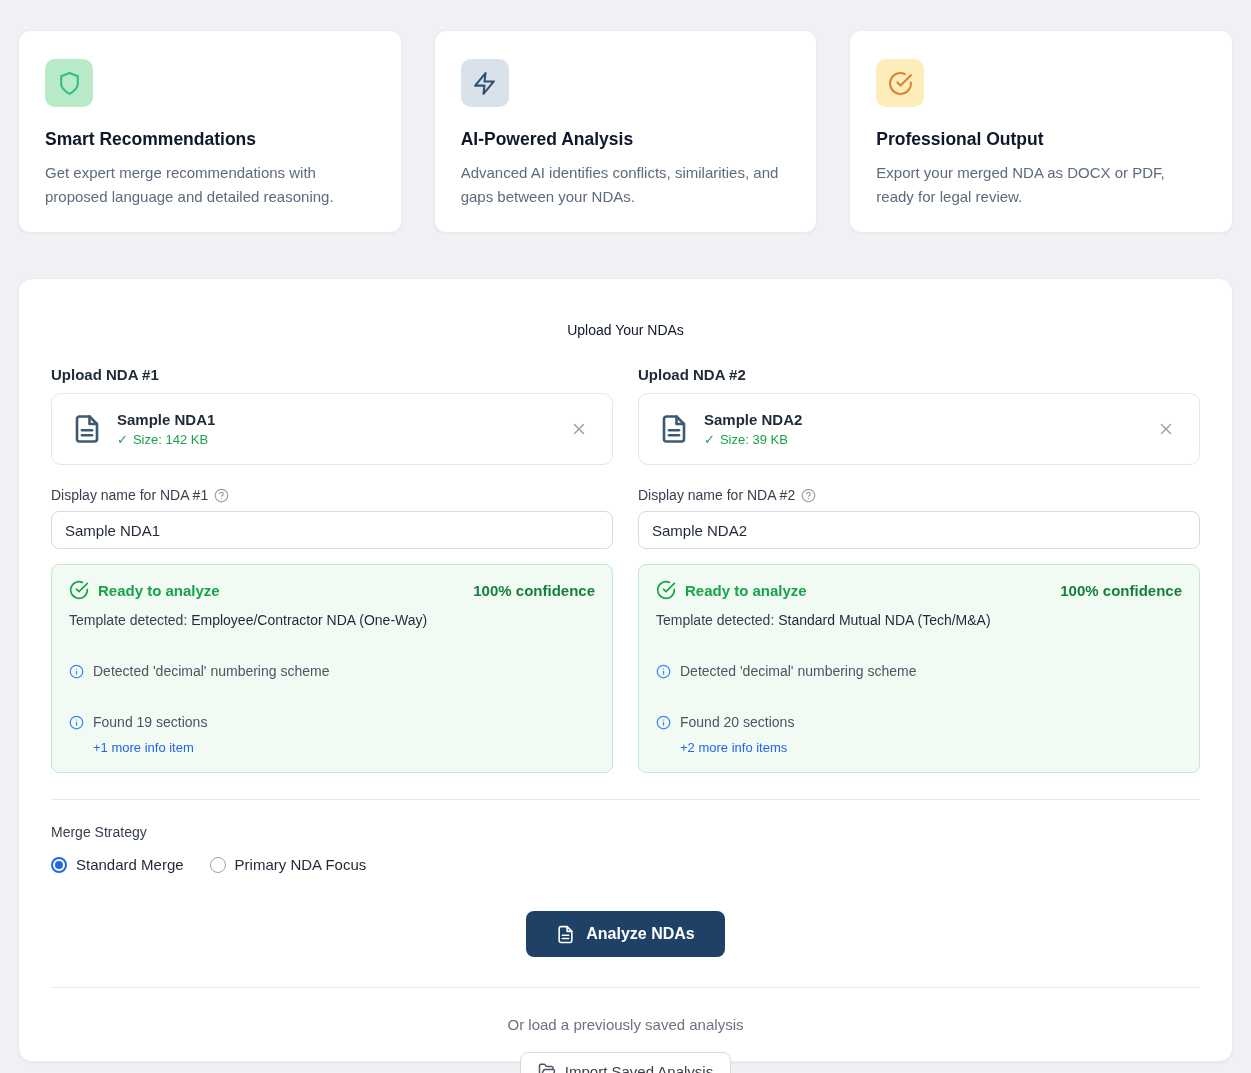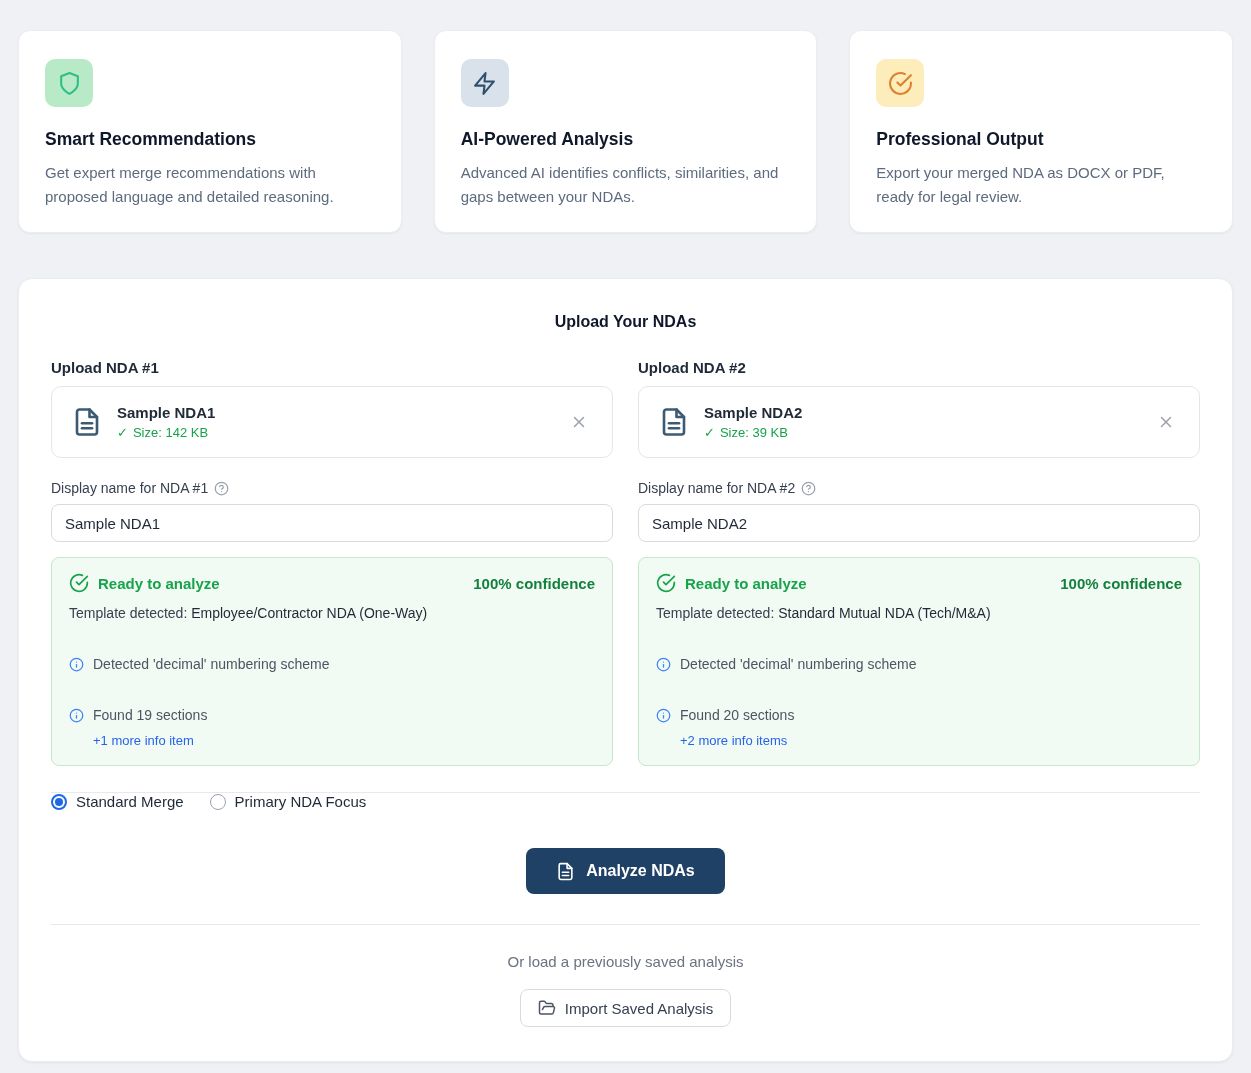--- a/index.html
+++ b/index.html
@@ -28,21 +28,21 @@
   .f-shield { background:#b9eac7; color:#2fbf85; }
   .f-check  { background:#fcedbb; color:#e0802e; }
   .feature-title { font-size:17.5px; font-weight:bold; color:#0f172a; margin:0 0 11px; }
   .feature-desc  { font-size:15px; line-height:1.58; color:#5d6b7e; margin:0; }
 
   
   .main-card {
     margin:45px 18px 0; background:#fff; border:1px solid #ecedf1; border-radius:14px;
     padding:34px 32px 26px; box-shadow:0 1px 3px rgba(16,24,40,.06); height:784px;
   }
-  .main-title { text-align:center; font-size:16px; font-weight:bold; color:#0f172a; margin:0 0 28px; }
+  .main-title { text-align:center; font-size:14px; font-weight:normal; color:#0f172a; margin:9px 0 28px; }
 
   .columns { display:flex; gap:25px; }
   .col { flex:1; min-width:0; }
   .col-label { font-size:15px; font-weight:bold; color:#1f2937; margin-bottom:10px; }
 
   .file-card {
     display:flex; align-items:center; border:1px solid #e3e6ea; border-radius:10px;
     height:72px; padding:0 20px; margin-bottom:22px; background:#fff;
   }
   .file-icon { color:#3d5a73; flex:none; }
@@ -303,20 +303,21 @@
           <span>Found 20 sections</span>
         </div>
         <span class="more-link">+2 more info items</span>
       </div>
     </div>
 
   </div>
 
   <hr class="section-divider">
 
+  <div class="merge-label">Merge Strategy</div>
   <div class="radio-row">
     <label class="radio-opt">
       <span class="radio checked"></span>
       <span>Standard Merge</span>
     </label>
     <label class="radio-opt">
       <span class="radio unchecked"></span>
       <span>Primary NDA Focus</span>
     </label>
   </div>

